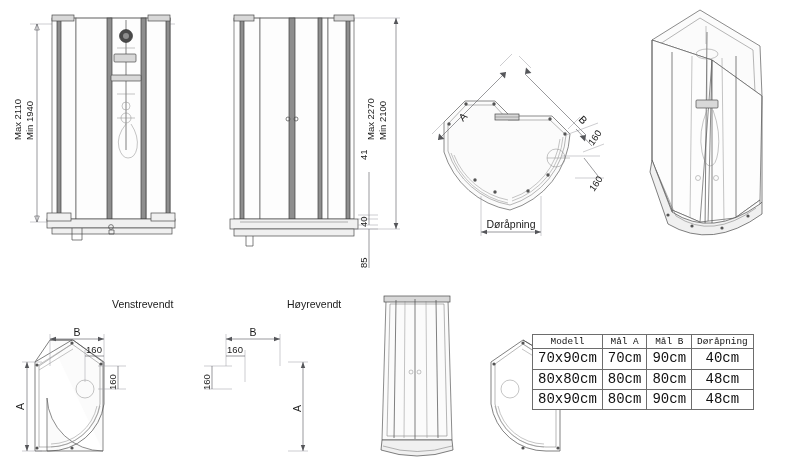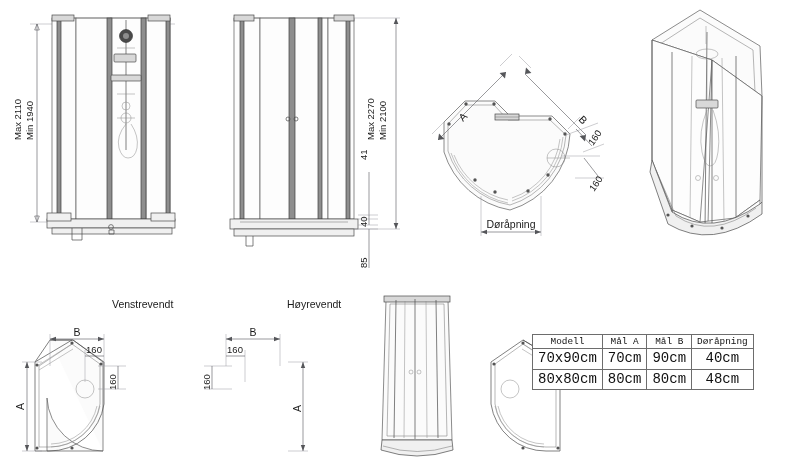--- a/index.html
+++ b/index.html
@@ -354,17 +354,23 @@
         <td>70cm</td>
         <td>90cm</td>
         <td>40cm</td>
       </tr>
       <tr>
         <td>80x80cm</td>
         <td>80cm</td>
         <td>80cm</td>
         <td>48cm</td>
       </tr>
+      <tr>
+        <td>80x90cm</td>
+        <td>80cm</td>
+        <td>90cm</td>
+        <td>48cm</td>
+      </tr>
     </tbody>
   </table>
 </div>
 
 </div>
 
 </body></html>

